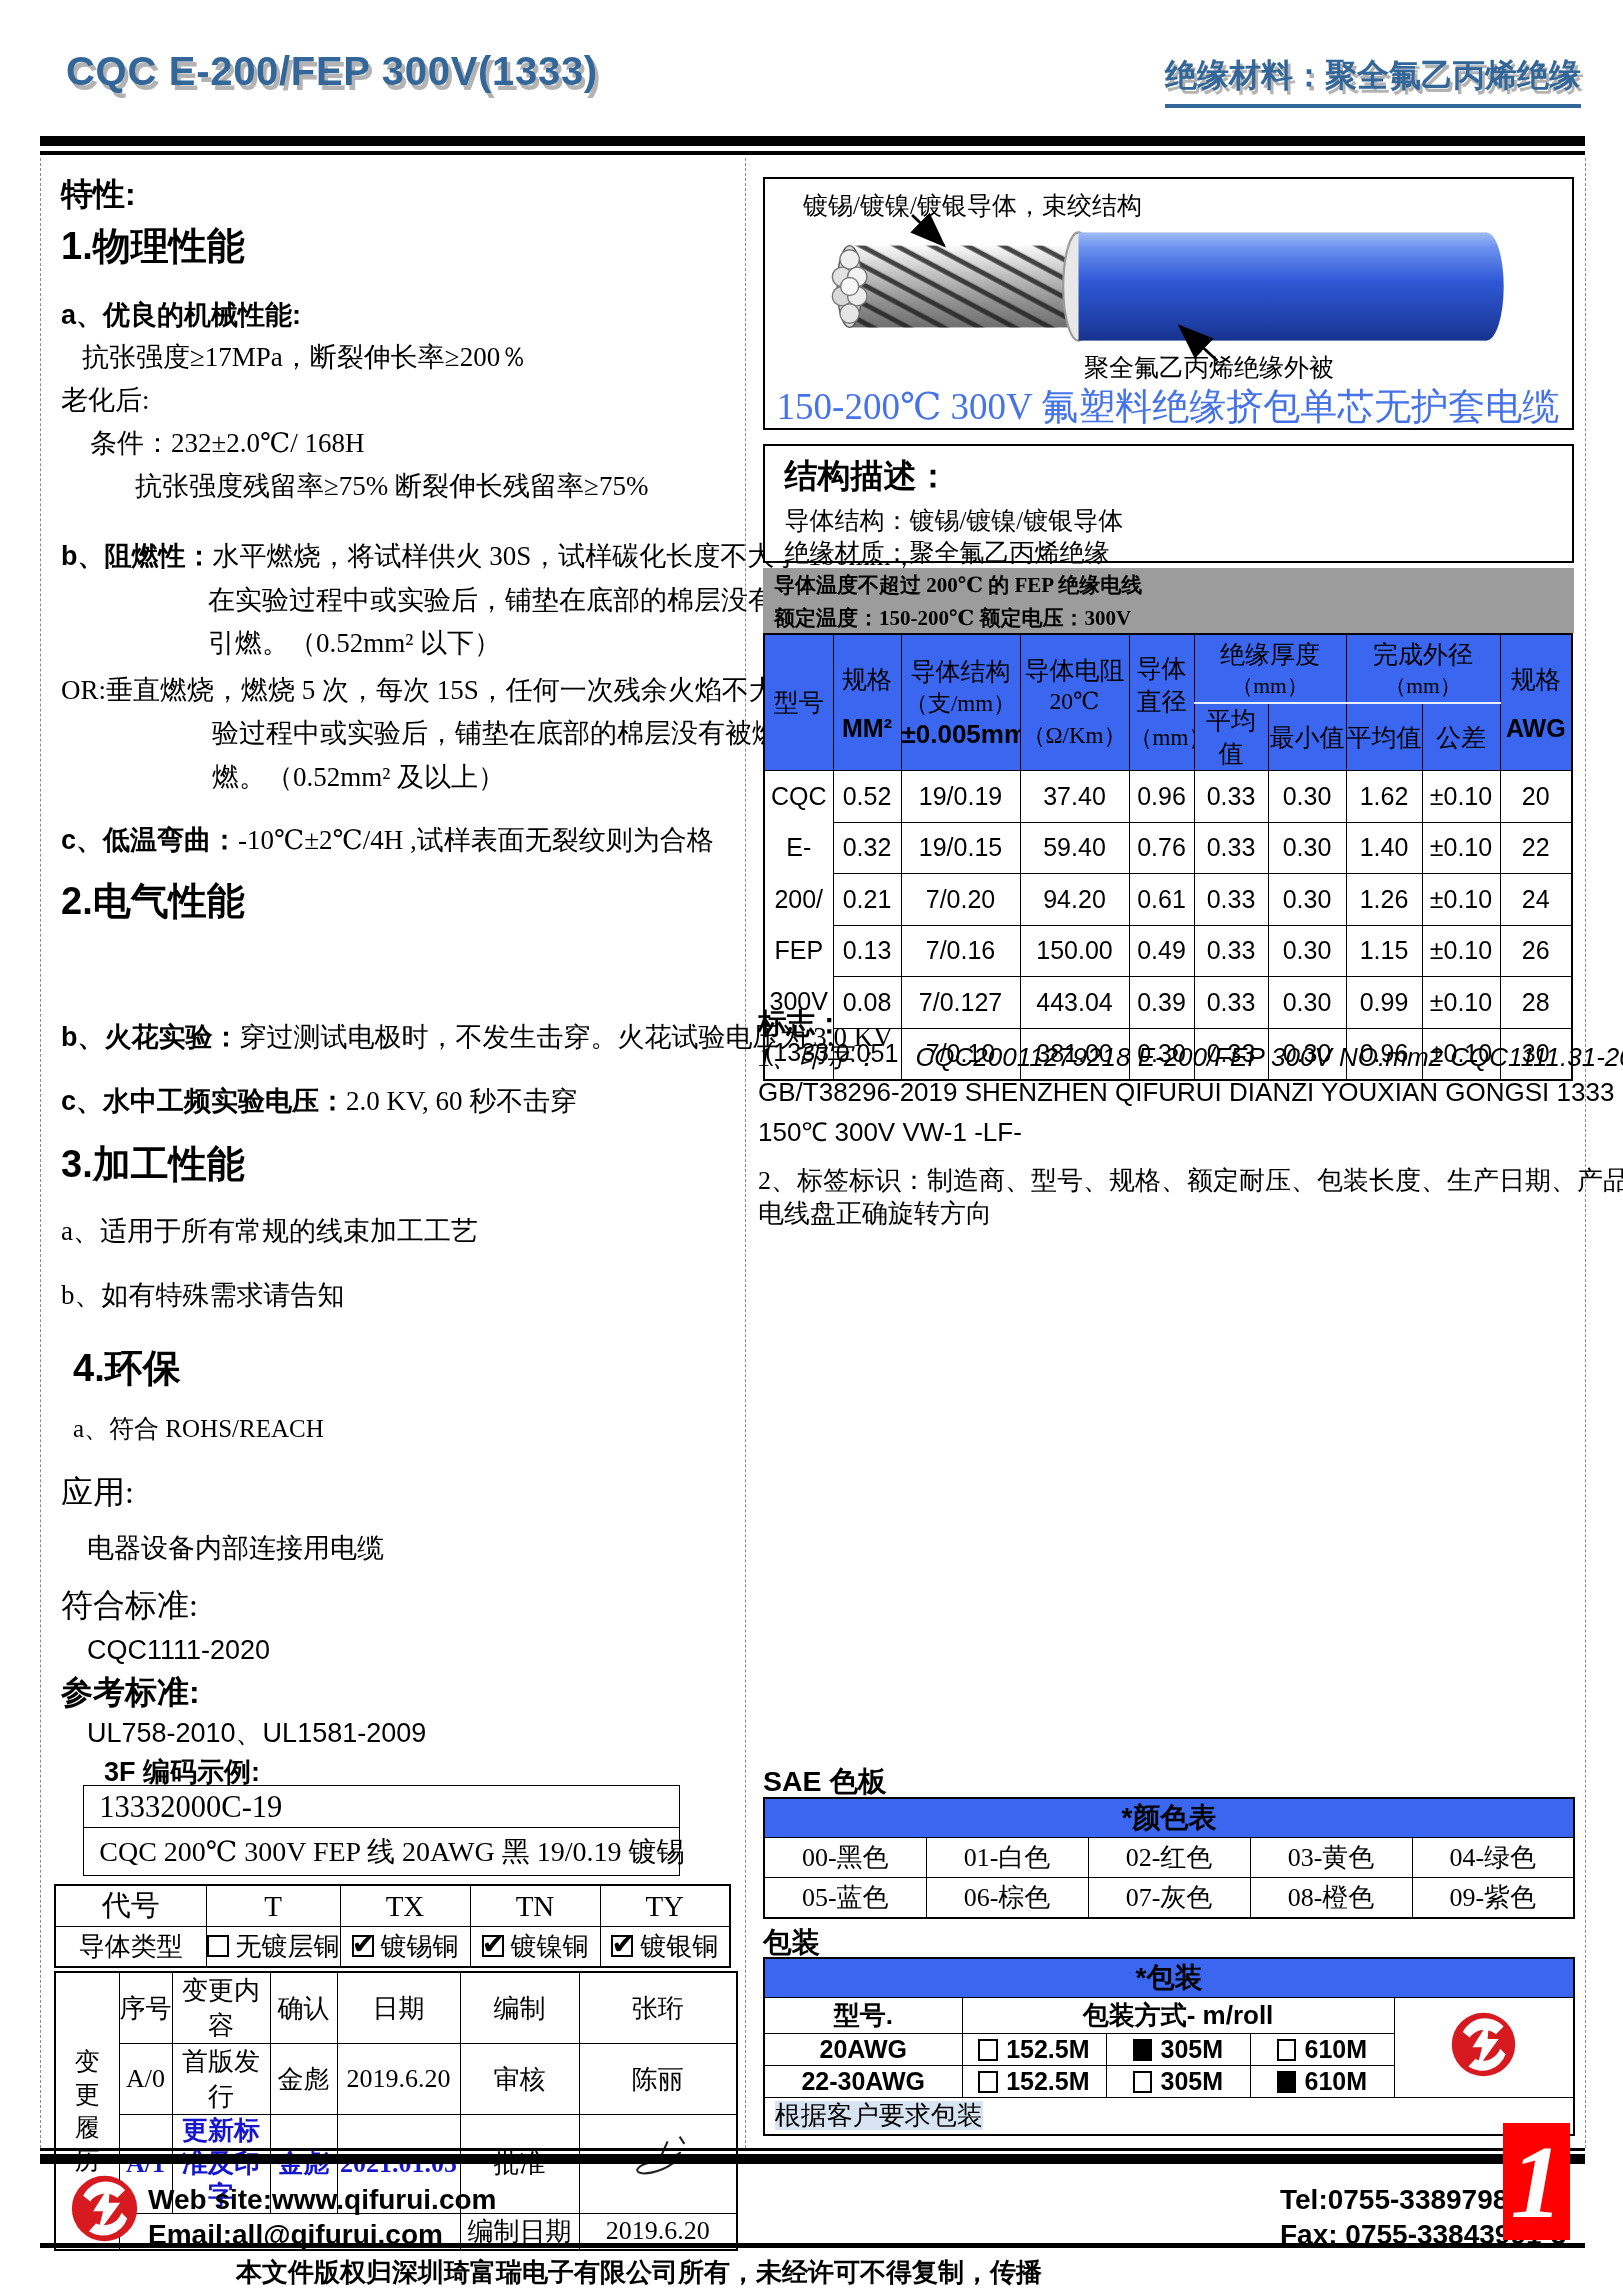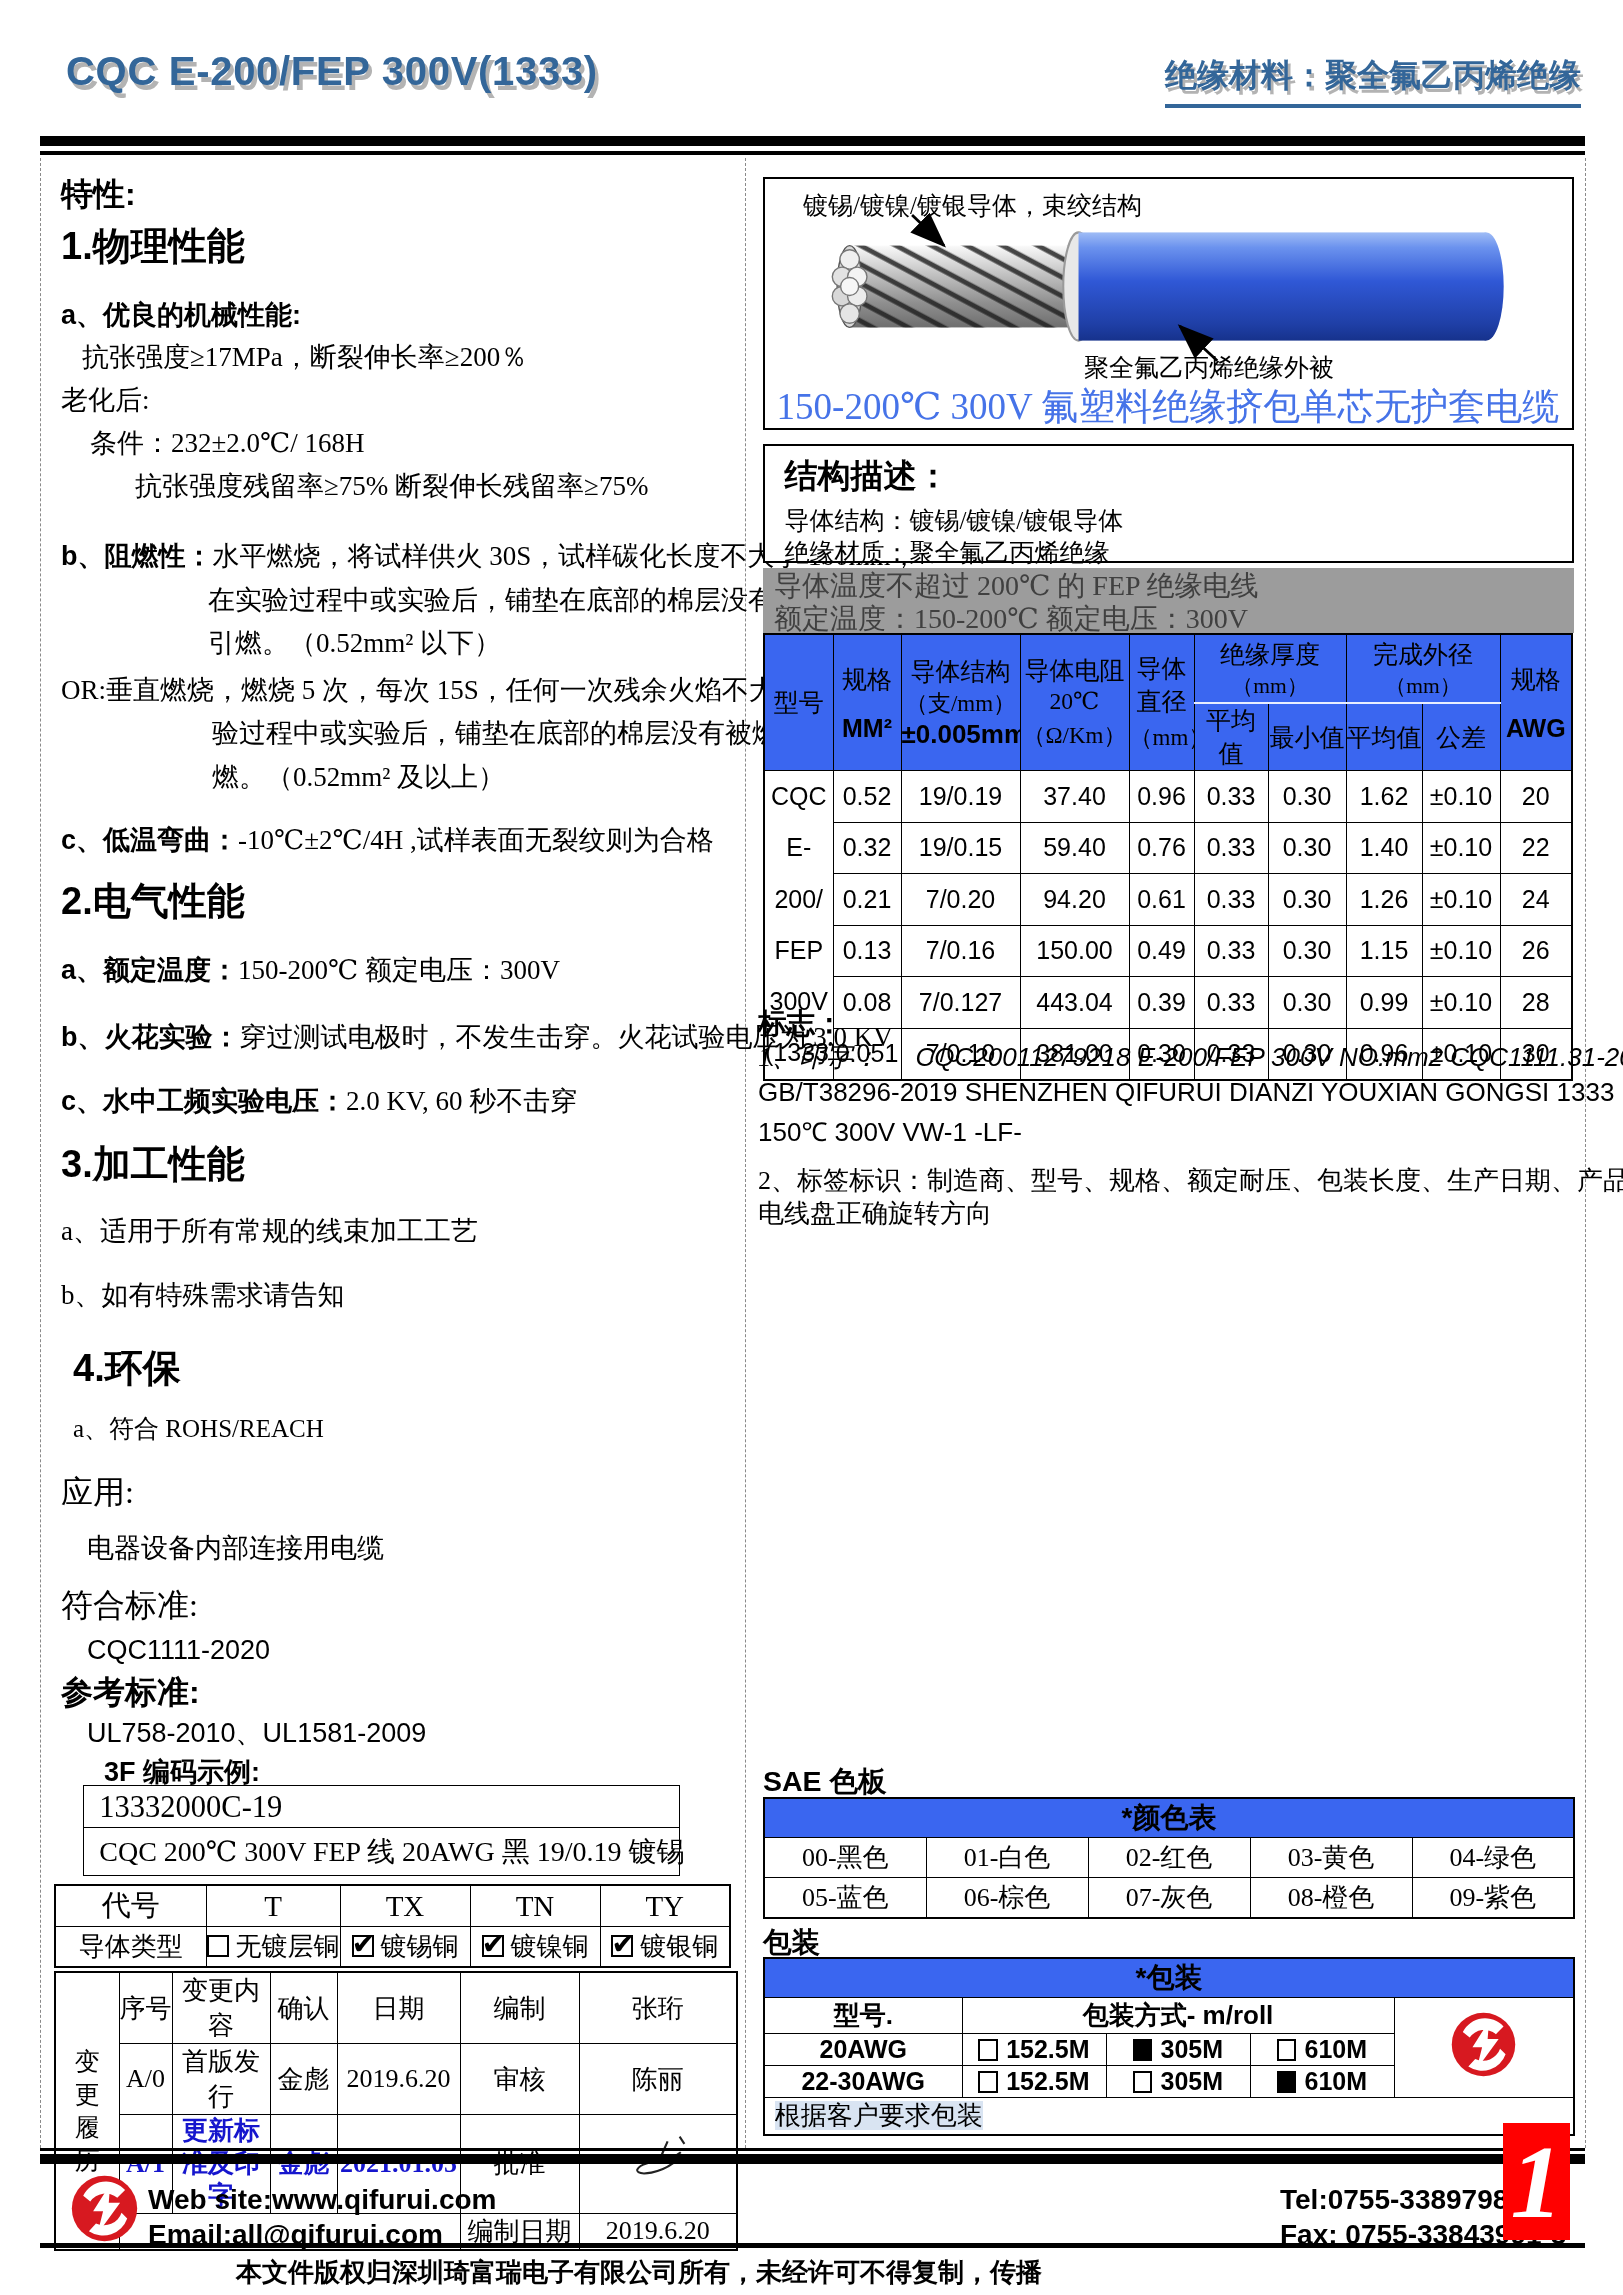--- a/index.html
+++ b/index.html
@@ -26,21 +26,21 @@
   .cable-title{font-size:37px;color:#4673e8;text-align:center;white-space:nowrap;}
   .small-label{font-size:25px;white-space:nowrap;}
   
   table{border-collapse:collapse;table-layout:fixed;}
   td,th{border:1.4px solid #000;text-align:center;vertical-align:middle;padding:0;overflow:hidden;}
   .tb-outer{border:2.1px solid #000;}
   .bluehead td{background:#3a66f0;font-weight:normal;}
   .spec td{font-family:"Liberation Sans","DejaVu Sans",sans-serif;font-size:25px;}
   .spec .cjk{font-family:"Liberation Serif","DejaVu Serif",serif;}
   .spec .wsub{border-top:2.1px solid #e8eeff;}
-  .graybar{background:#9c9c9c;color:#404040;font-size:28px;line-height:33px;padding:1.4px 0 0 11px;}
+  .graybar{background:#9c9c9c;color:#000000;font-size:21px;line-height:33px;padding:1.4px 0 0 11px;font-weight:bold;}
   .graybar div{white-space:nowrap;}
   .modelcell{font-family:"Liberation Sans","DejaVu Sans",sans-serif;font-size:23.6px;line-height:2.05;}
   
   .cb{display:inline-block;width:22px;height:22px;border:2.8px solid #000;vertical-align:-2.1px;
       margin-right:7px;position:relative;background:#fff;}
   .cb.checked::after{content:"\2714";position:absolute;left:-2.1px;top:-9.7px;font-size:29px;font-weight:bold;
       font-family:"DejaVu Sans",sans-serif;color:#000;}
   .fb{display:inline-block;width:19.4px;height:22px;border:2.8px solid #000;vertical-align:-2.8px;margin-right:8.3px;background:#fff;}
   .fb.filled{background:#000;}
   .blue-text{color:#1515cd;font-weight:bold;}
@@ -79,23 +79,20 @@
 
   <div class="abs body" style="left:61px;top:672px;">OR:垂直燃烧，燃烧 5 次，每次 15S，任何一次残余火焰不大于 60S。在实</div>
   <div class="abs body" style="left:212px;top:715px;">验过程中或实验后，铺垫在底部的棉层没有被燃烧的滴落物引</div>
   <div class="abs body" style="left:212px;top:759px;">燃。（0.52mm² 及以上）</div>
 
   <div class="abs body" style="left:61px;top:822px;">
     <b>c、低温弯曲：</b><span>-10℃±2℃/4H ,试样表面无裂纹则为合格</span>
   </div>
 
   <div class="abs h1" style="left:61px;top:876px;">2.电气性能</div>
-  <div class="abs body" style="left:61px;top:952px;">
-    <b>a、额定温度：</b><span>150-200℃   额定电压：300V</span>
-  </div>
   <div class="abs body" style="left:61px;top:1019px;">
     <b>b、火花实验：</b><span>穿过测试电极时，不发生击穿。火花试验电压为 3.0 KV</span>
   </div>
   <div class="abs body" style="left:61px;top:1083px;">
     <b>c、水中工频实验电压：</b><span>2.0 KV, 60 秒不击穿</span>
   </div>
 
   <div class="abs h1" style="left:61px;top:1139px;">3.加工性能</div>
   <div class="abs body" style="left:61px;top:1213px;">a、适用于所有常规的线束加工工艺</div>
   <div class="abs body" style="left:61px;top:1277px;">b、如有特殊需求请告知</div>

